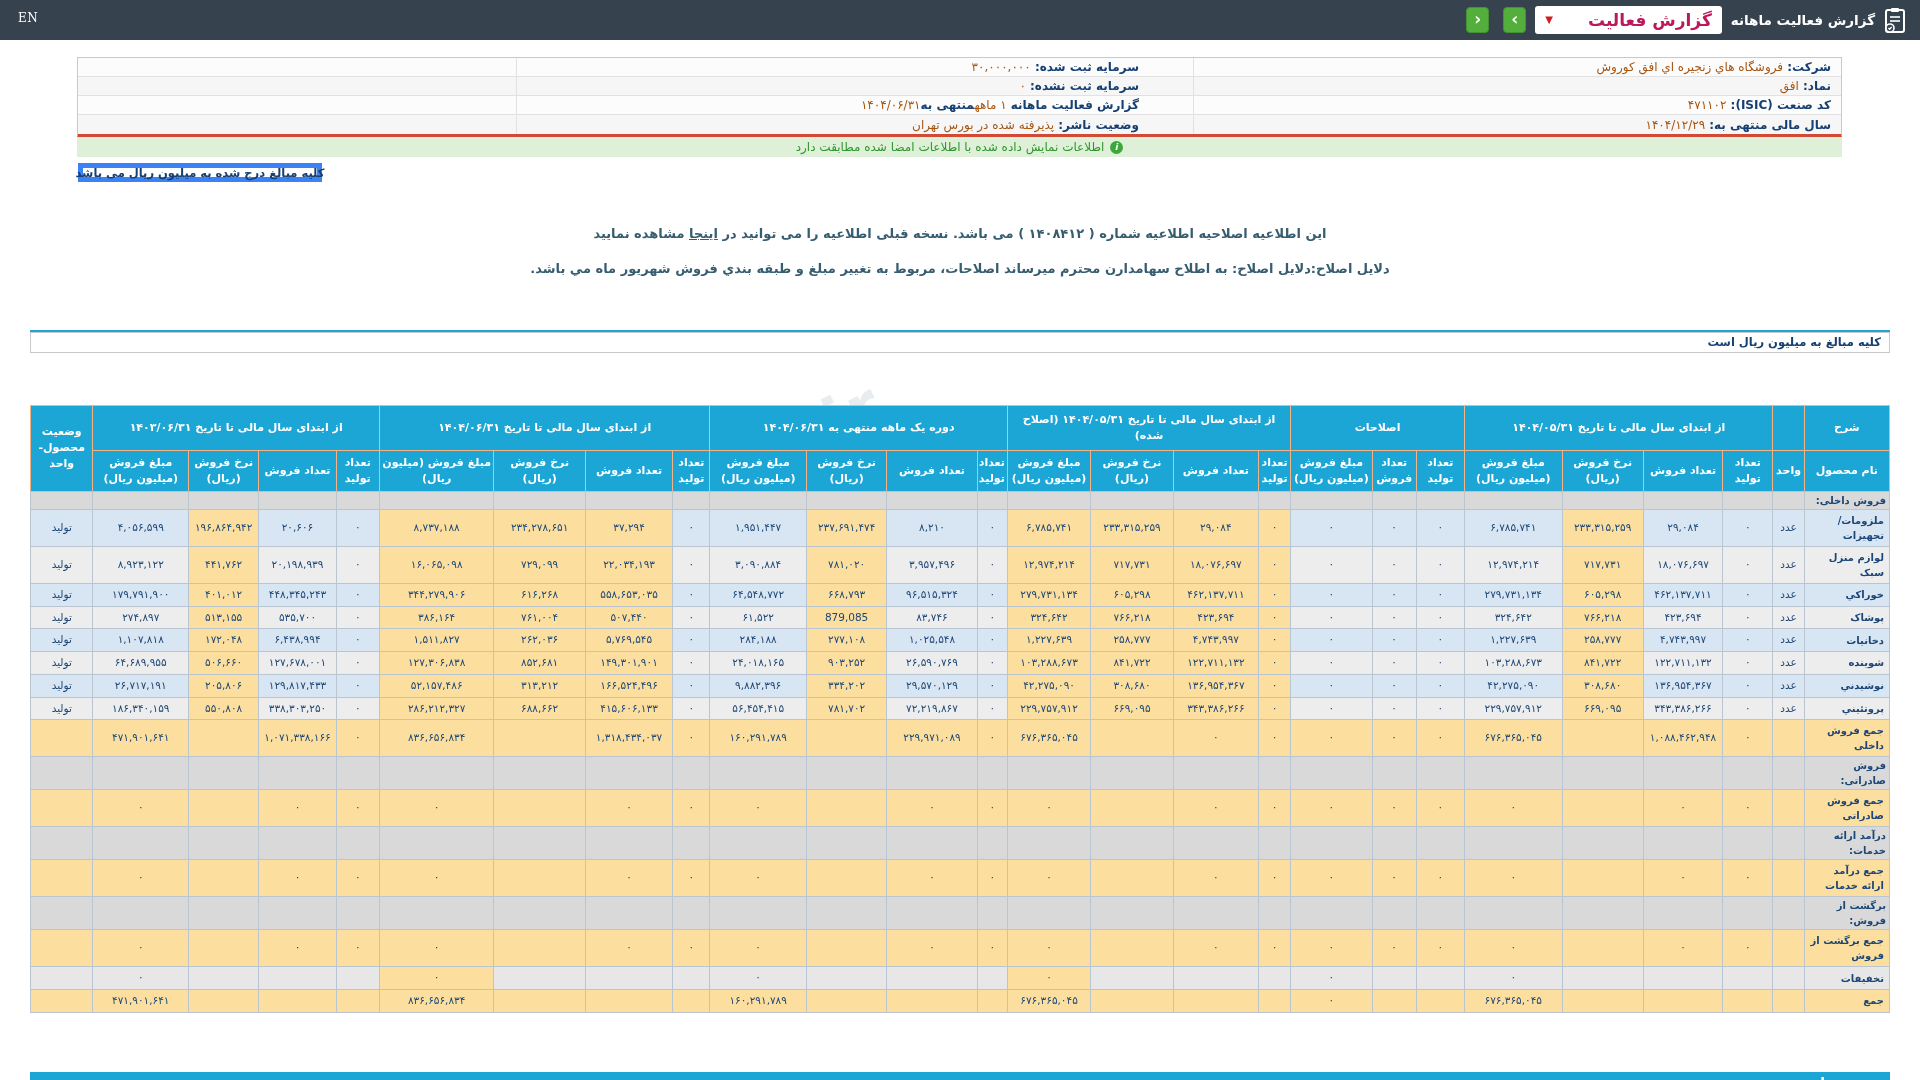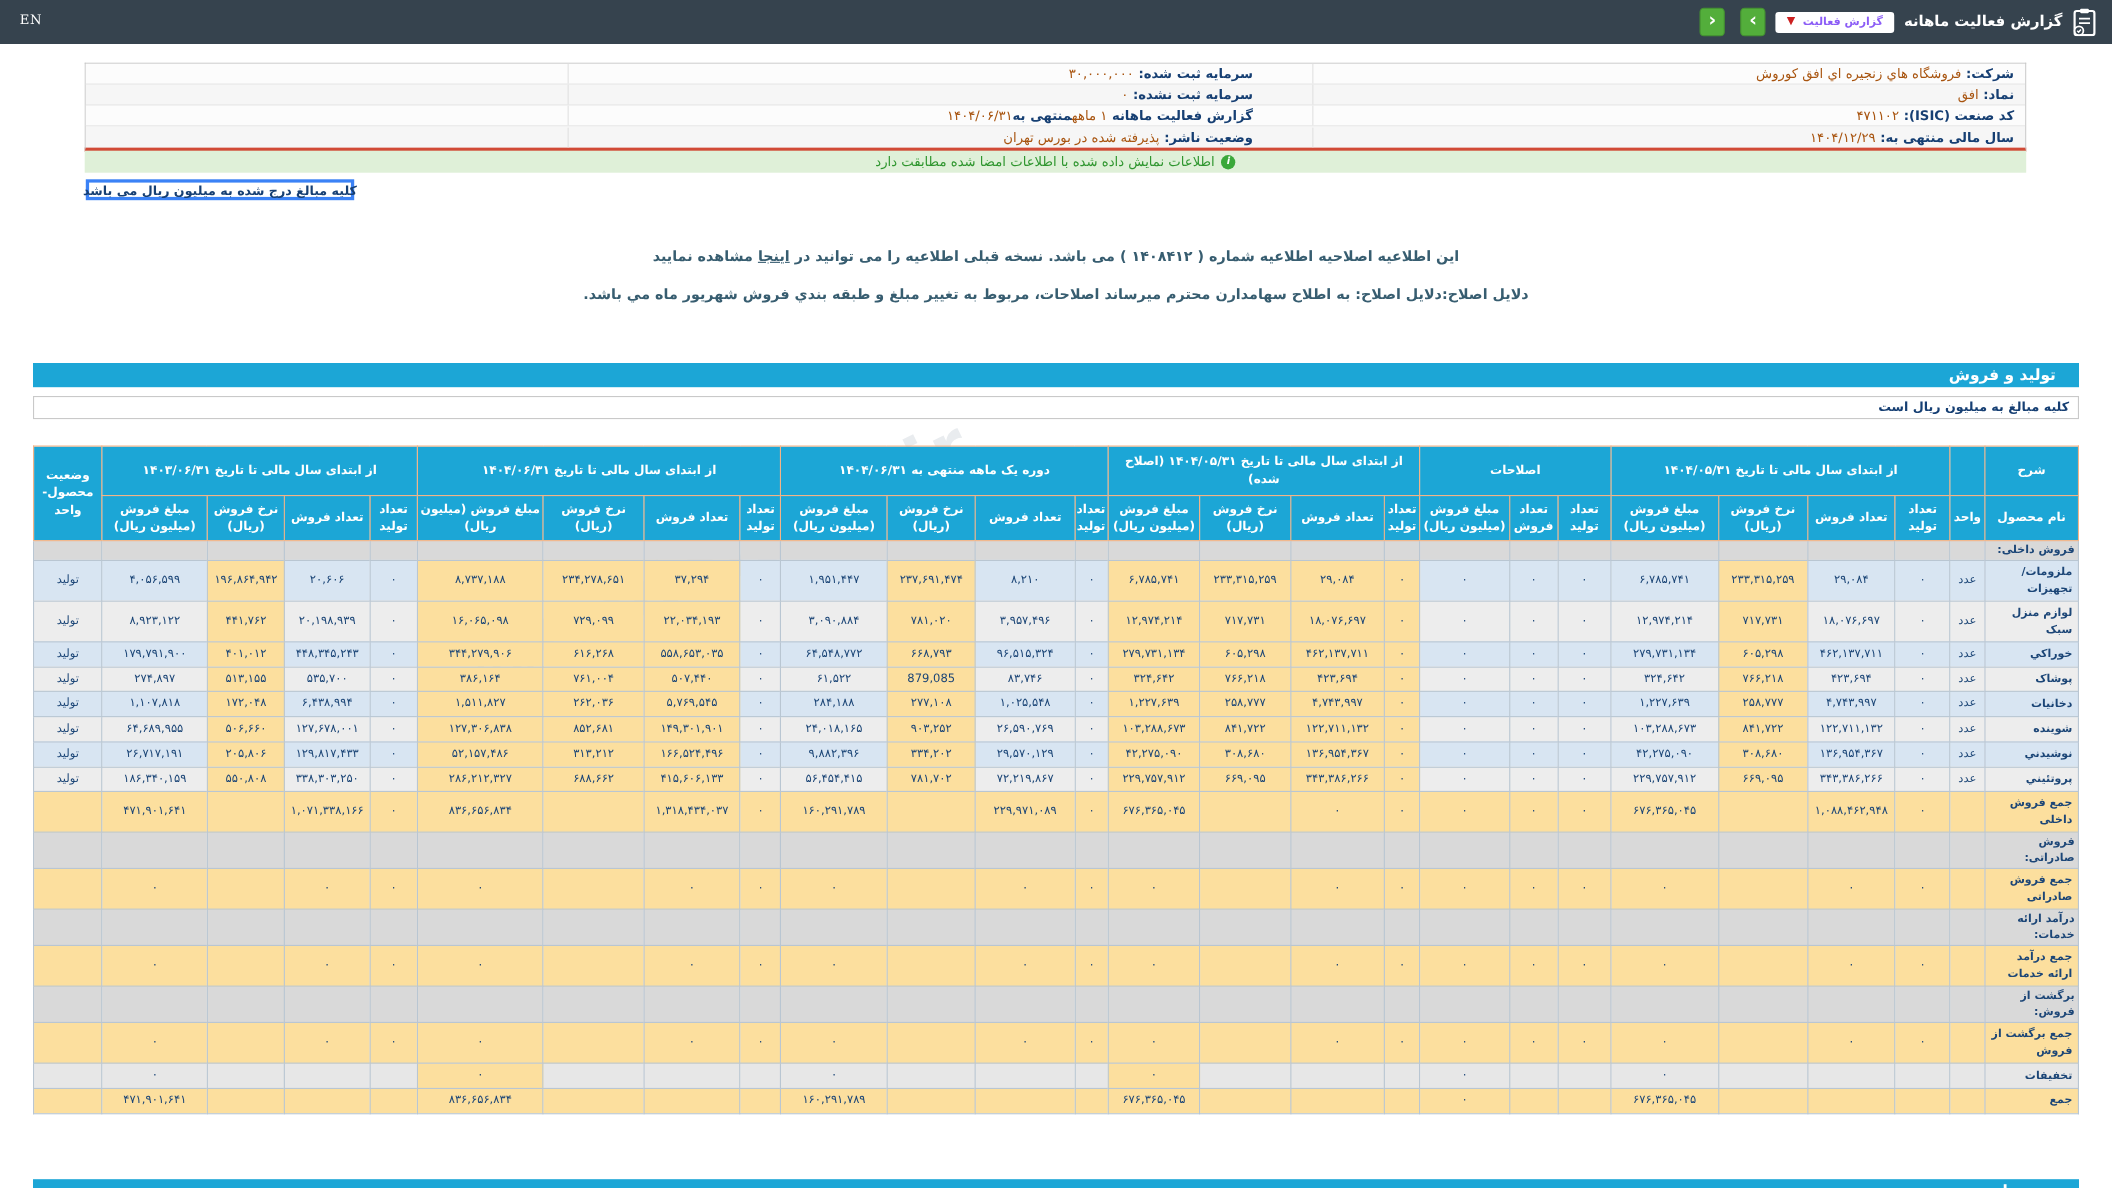--- a/index.html
+++ b/index.html
@@ -6,21 +6,21 @@
   html,body { background:#fff; }
   body { font-family: "DejaVu Sans", sans-serif; }
   #page { position:relative; width:1920px; height:1080px; overflow:hidden; background:#fff; direction:rtl; }
 
   
   #topbar { position:absolute; top:0; left:0; right:0; height:40px; background:#36434e; display:flex; align-items:center; padding:0 14px; }
   #topbar .right-cluster { display:flex; align-items:center; gap:9px; }
   .app-icon { width:22px; height:26px; flex:0 0 auto; }
   .topbar-title { color:#fff; font-size:13.5px; font-weight:bold; }
   .report-dropdown { background:#fff; border-radius:3px; padding:4px 10px; display:inline-flex; align-items:center; gap:7px; cursor:pointer; }
-  .report-dropdown .dd-label { color:#8b5cf6; font-size:10px; font-weight:bold; }
+  .report-dropdown .dd-label { color:#be185d; font-size:17px; font-weight:bold;margin-left:28px; }
   .report-dropdown .dd-caret { color:#cc1f1f; font-size:10px; line-height:1; }
   .nav-btn { width:23px; height:26px; background:#53ae3b; border:1px solid #449230; border-radius:4px; color:#fff; font-size:17px; font-weight:bold; display:inline-flex; align-items:center; justify-content:center; cursor:pointer; line-height:1; padding-bottom:2px; }
   .nav-btn + .nav-btn { margin-right:5px; }
   #en-toggle { position:absolute; left:18px; top:11px; color:#fff; font-size:12px; letter-spacing:.5px; cursor:pointer; font-family:"DejaVu Serif", serif; }
 
   
   #infotable { position:absolute; top:57px; right:78px; left:77px; border:1px solid #c9c9c9; border-bottom:4px solid #d14a36; background:#fdfdfd; }
   .irow { display:flex; flex-direction:row; border-bottom:1px solid #e2e2e2; min-height:19px; align-items:center; }
   .irow:last-child { border-bottom:none; }
   .irow:nth-child(odd){ background:#fcfcfc; }
@@ -31,33 +31,33 @@
   .icell.rest { flex:1; }
   .seg-l { color:#163f73; font-weight:bold; }
   .seg-v { color:#a8540f; }
 
   
   #banner { position:absolute; top:137px; right:78px; left:77px; height:20px; background:#dff0d8; display:flex; align-items:center; justify-content:center; gap:6px; }
   #banner .txt { color:#2f962f; font-size:12px; font-weight:normal; }
   .info-circle { width:13px; height:13px; border-radius:50%; background:#3aa83a; color:#fff; font-size:9px; font-weight:bold; display:inline-flex; align-items:center; justify-content:center; font-style:italic; flex:0 0 auto; }
 
   
-  #notebox { position:absolute; top:163px; right:1598px; left:78px; height:19px; border:3px solid #3b82f6; background:#fff; display:flex; align-items:center; justify-content:center; white-space:nowrap; }
+  #notebox { position:absolute; top:163px; right:1598px; left:78px; height:19px; border:5px solid #3b82f6; background:#fff; display:flex; align-items:center; justify-content:center; white-space:nowrap; }
   #notebox span { color:#163f73; font-size:11.5px; font-weight:bold; }
 
   
   .amend { position:absolute; left:0; right:0; text-align:center; color:#375d70; font-size:13px; font-weight:bold; }
   #amend1 { top:226px; }
   #amend2 { top:261px; }
   #amend1 a { color:#375d70; text-decoration:underline; cursor:pointer; }
 
   
   .section-bar { position:absolute; right:30px; left:30px; height:22px; background:#1ca6d6; color:#fff; font-size:14px; font-weight:bold; line-height:22px; padding:0 21px;text-align:right; }
   #secbar { top:330px; }
-  #million-row { position:absolute; top:360px; right:30px; left:30px; height:21px; border:1px solid #c9c9c9; background:#fff; color:#163f73; font-size:11.5px; font-weight:bold; line-height:19px; padding:0 8px; }
+  #million-row { position:absolute; top:332px; right:30px; left:30px; height:21px; border:1px solid #c9c9c9; background:#fff; color:#163f73; font-size:11.5px; font-weight:bold; line-height:19px; padding:0 8px; }
   #bottombar { top:1072px; height:26px; }
 
   
   #watermark { position:absolute; top:585px; left:415px; transform:rotate(-26deg); transform-origin:left top; font-size:62px; color:#8a99a8; opacity:.18; direction:ltr; letter-spacing:3px; font-weight:bold; pointer-events:none; }
 
   
   #tablewrap { position:absolute; top:405px; right:30px; left:30px; }
   table { border-collapse:collapse; table-layout:fixed; width:100%; }
   thead th { background:#1ca6d6; color:#fff; border:1px solid #f2b487; font-size:11px; font-weight:bold; padding:4px 2px; line-height:1.45; }
   thead tr.grouprow th { padding:6px 2px; }

